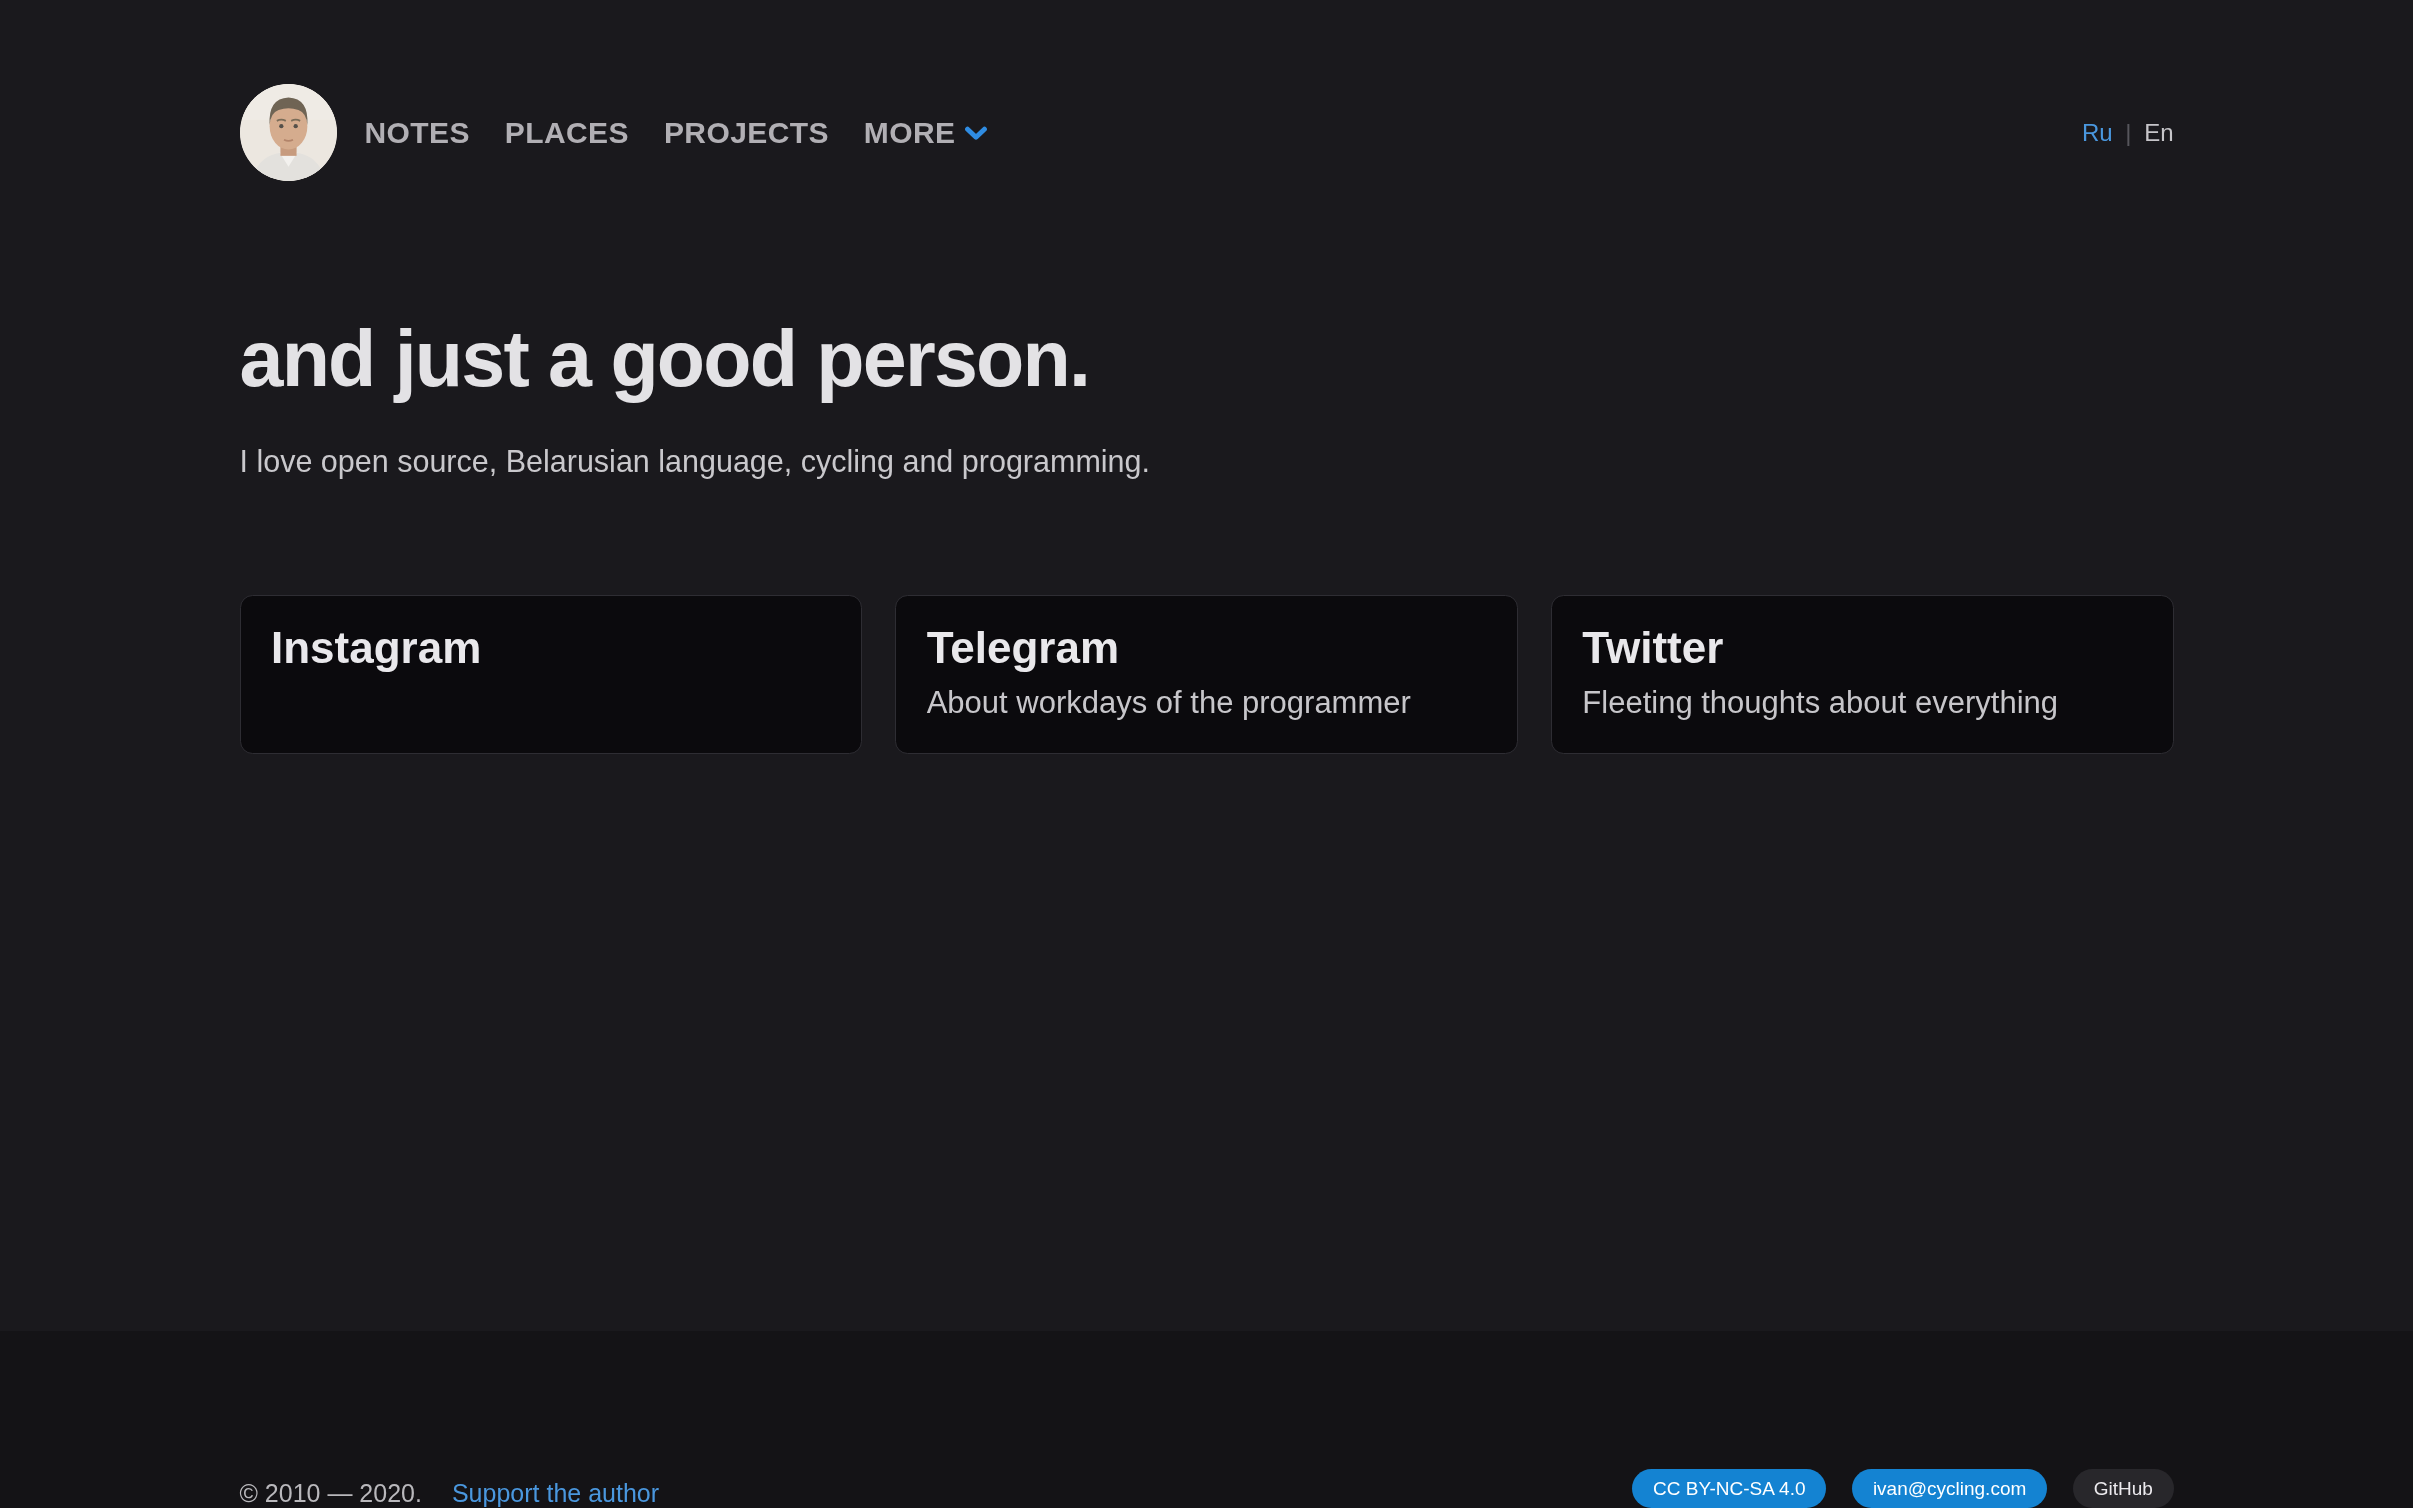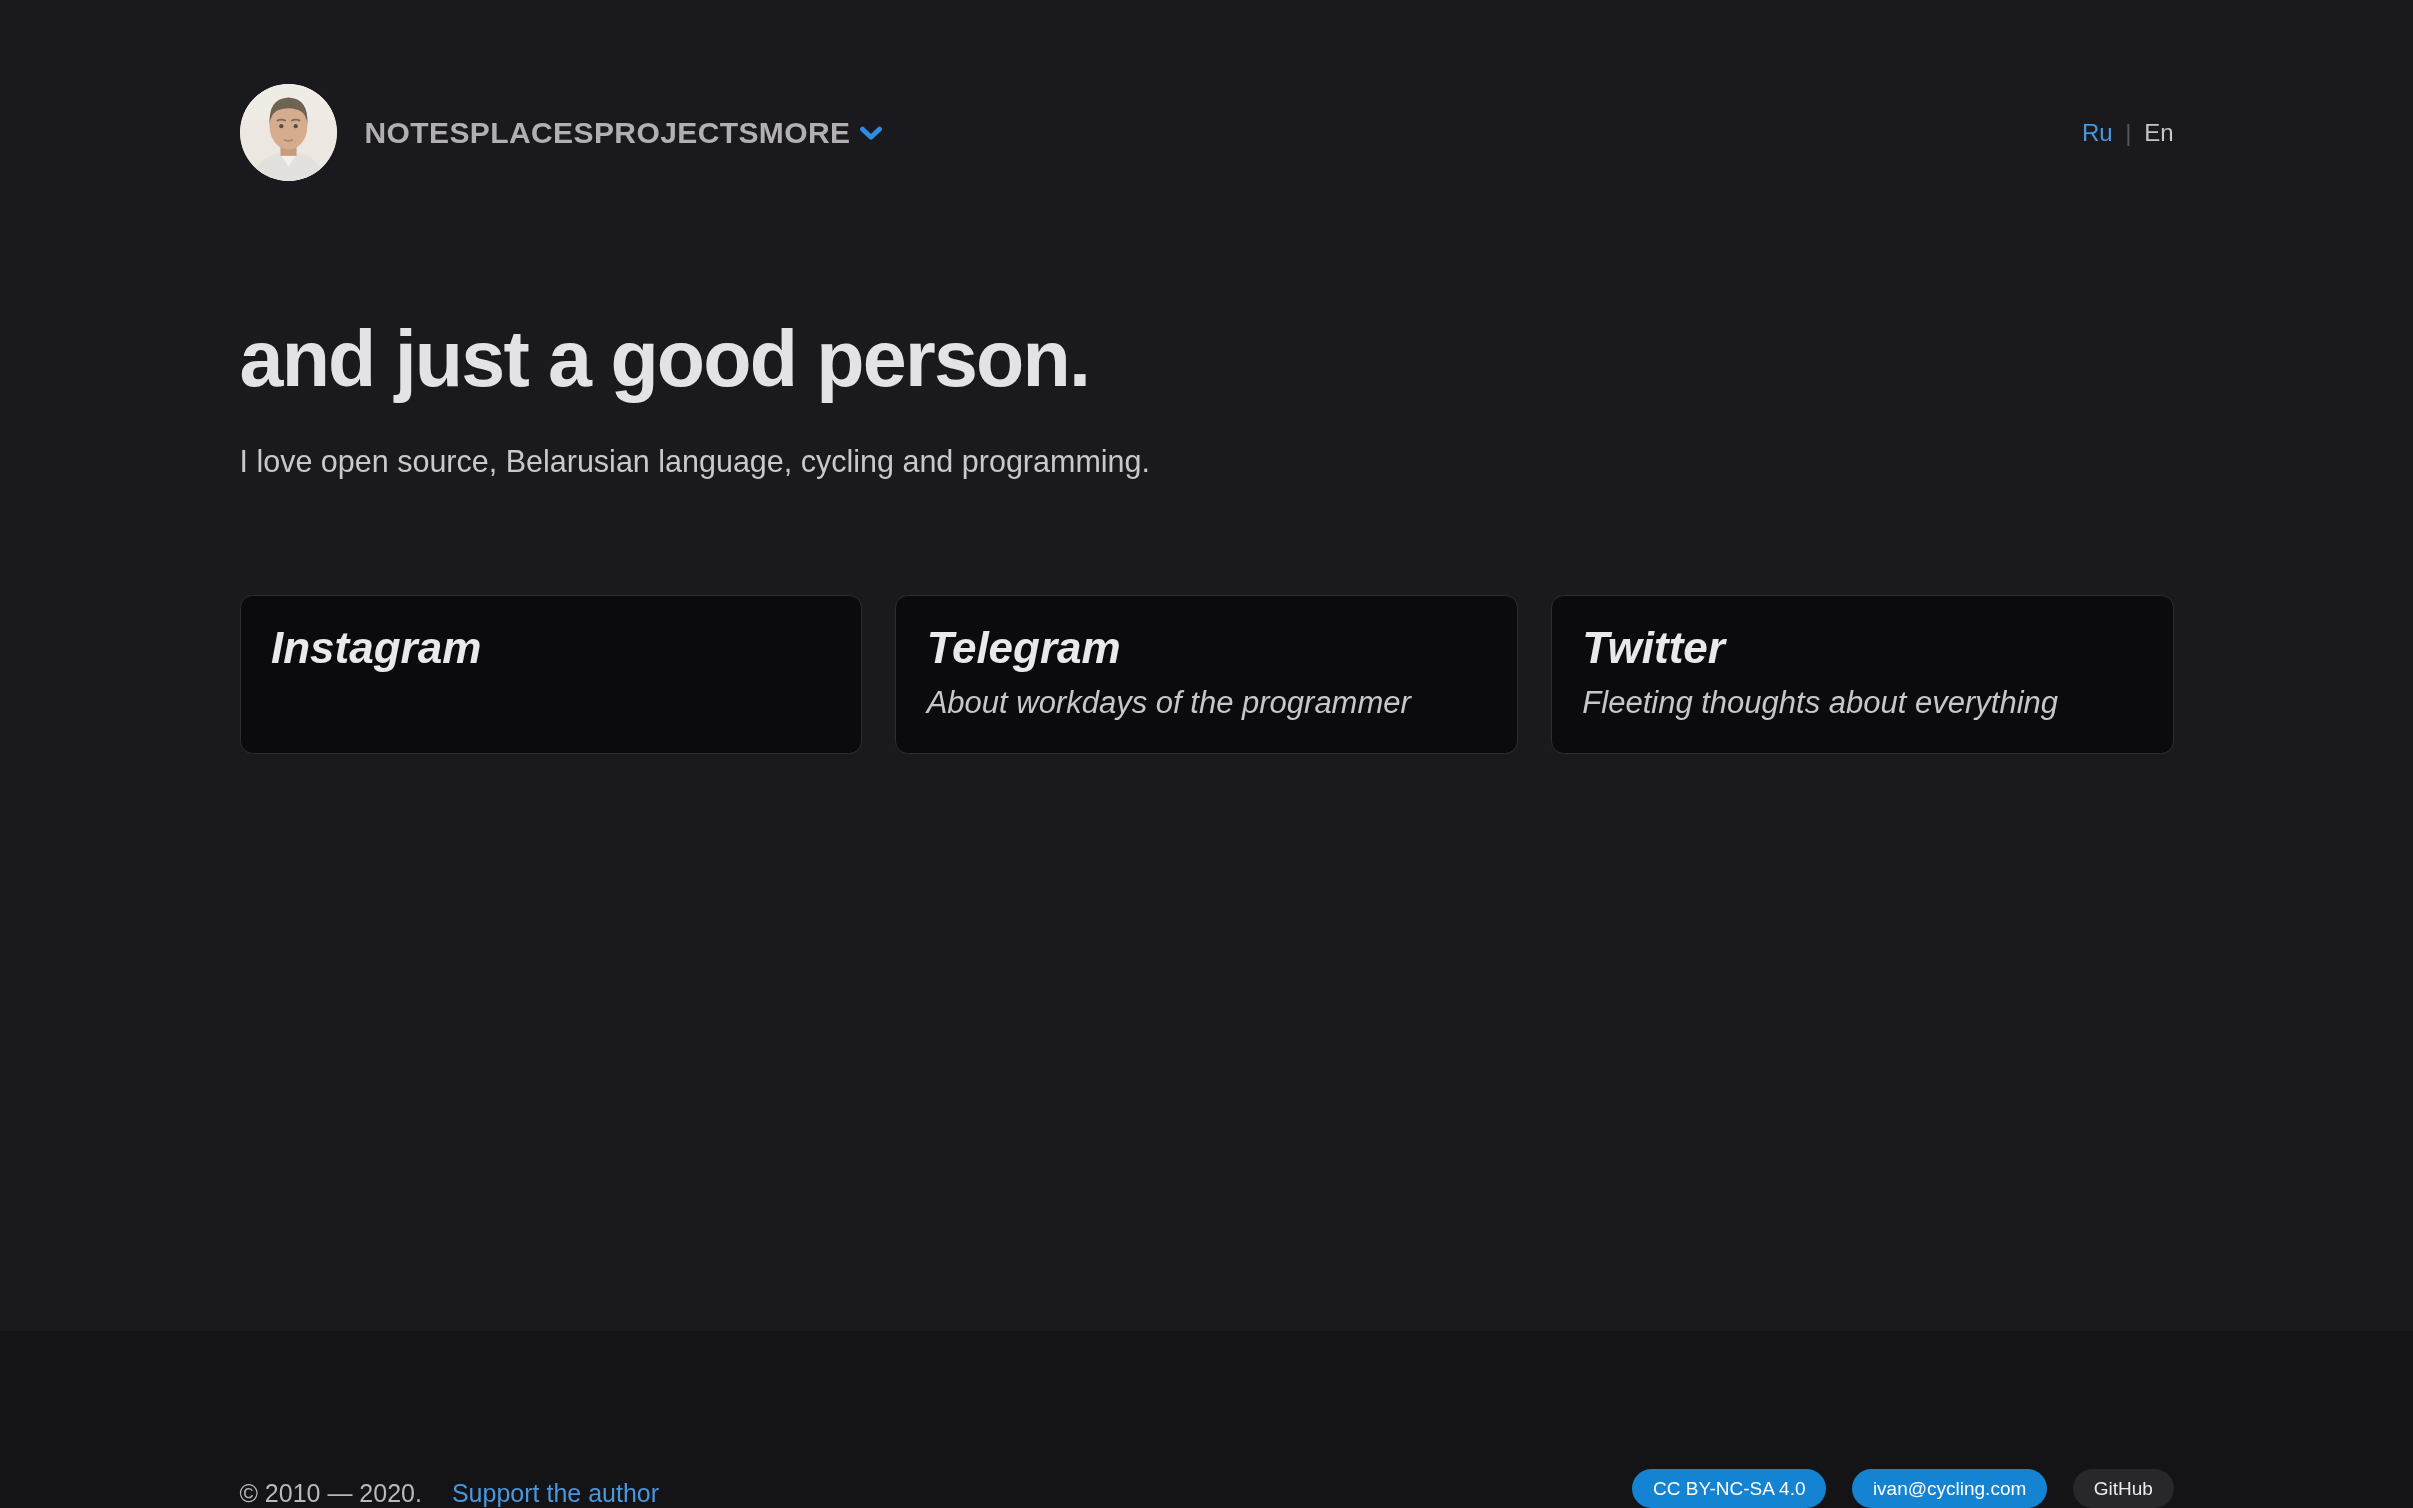--- a/index.html
+++ b/index.html
@@ -16,21 +16,21 @@
   }
   .container { width: 1934px; margin: 0 auto; }
 
   
   .topbar { margin-top: 84px; display: flex; align-items: center; }
   .avatar {
     width: 97px; height: 97px; border-radius: 50%;
     overflow: hidden; flex: none; cursor: pointer; background: #ece7e0;
   }
   .avatar svg { display: block; width: 100%; height: 100%; }
-  .main-nav { display: flex; align-items: center; margin-left: 28px; }
+  .main-nav { display: flex; align-items: center; gap: 35px; margin-left: 28px; }
   .nav-link {
     font-size: 30px; font-weight: 700; letter-spacing: 0.4px;
     color: #b1afb4; cursor: pointer; text-transform: uppercase; white-space: nowrap;
   }
   .nav-more { display: flex; align-items: center; gap: 9px; cursor: pointer; }
   .chevron { display: block; margin-top: 2.7px; }
   .lang-switch { margin-left: auto; display: flex; align-items: center; gap: 12.6px; font-size: 24px; }
   .lang-active-ru { color: #4a97de; cursor: pointer; }
   .lang-sep { color: #57565c; }
   .lang-en { color: #c6c5c9; cursor: pointer; }
@@ -40,21 +40,21 @@
     margin: 136px 0 0; font-size: 79px; line-height: 83px;
     font-weight: 800; letter-spacing: -1.8px; color: #e3e2e5;
   }
   .hero-subtitle { margin: 40px 0 0; font-size: 30.5px; line-height: 43px; color: #c9c8cc; }
 
   
   .cards { display: flex; gap: 33px; margin-top: 112px; }
   .card {
     flex: 1; height: 159px; background: #0b0a0d;
     border: 1.8px solid #2e2d33; border-radius: 12.6px;
-    padding: 26px 30.5px; cursor: pointer; font-style: italic;
+    padding: 26px 30.5px; cursor: pointer;
   }
   .card-title { font-size: 44px; font-weight: 700; color: #e9e8eb; line-height: 52px; }
   .card-desc { margin-top: 9px; font-size: 31px; color: #c7c6ca; line-height: 40px; }
 
   
   footer { margin-top: auto; height: 177px; background: #141316; }
   .footer-inner { height: 100%; display: flex; align-items: flex-end; }
   .copyright { font-size: 25px; color: #b9b8bc; }
   .support-link { margin-left: 30px; font-size: 25px; color: #4a97de; cursor: pointer; }
   .badges { margin-left: auto; display: flex; align-items: center; gap: 26px; }

